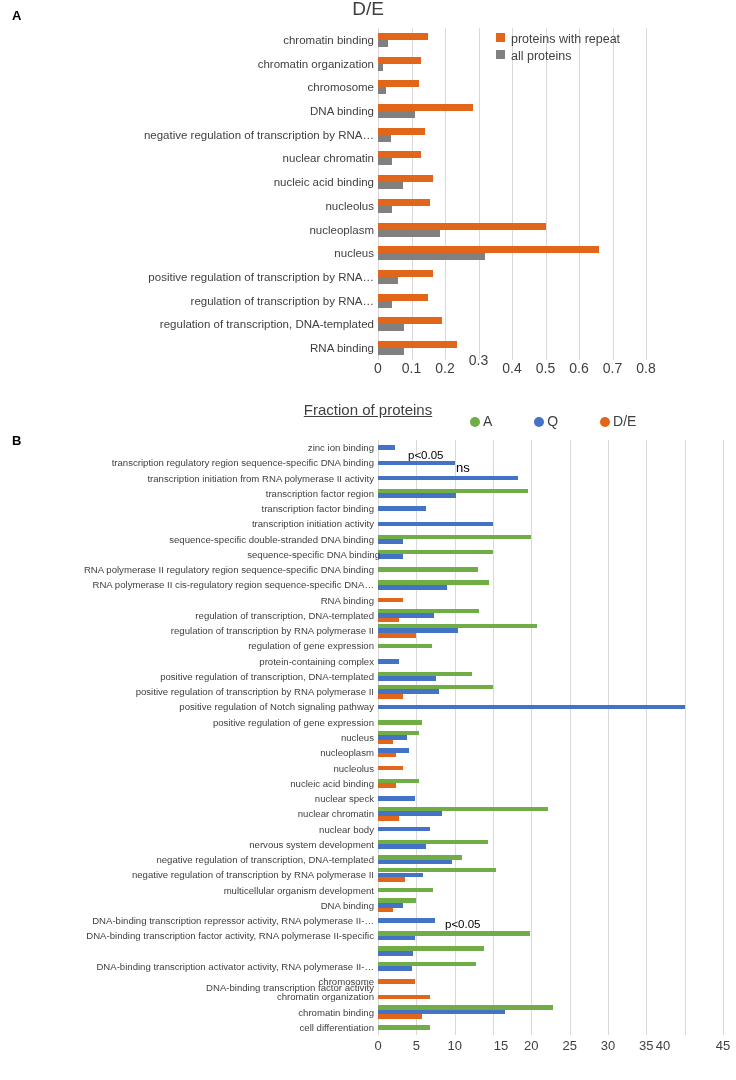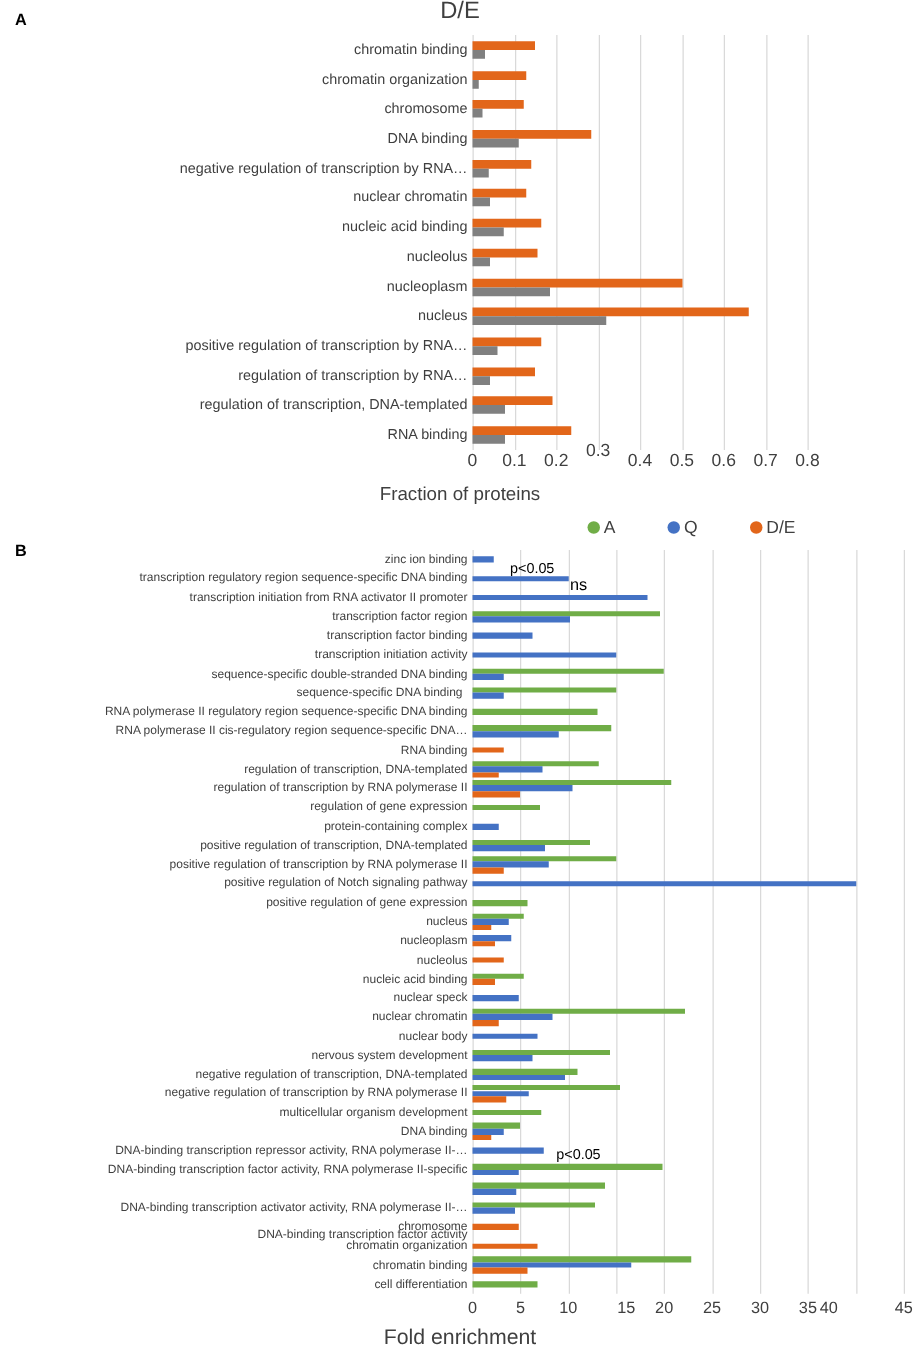--- a/index.html
+++ b/index.html
@@ -237,22 +237,30 @@
       <div class="tick-label" style="left: 391.5px; width: 40px; top: 360px;">0.1</div>
       <div class="tick-label" style="left: 425px; width: 40px; top: 360px;">0.2</div>
       <div class="tick-label" style="left: 458.5px; width: 40px; top: 352px;">0.3</div>
       <div class="tick-label" style="left: 492px; width: 40px; top: 360px;">0.4</div>
       <div class="tick-label" style="left: 525.5px; width: 40px; top: 360px;">0.5</div>
       <div class="tick-label" style="left: 559px; width: 40px; top: 360px;">0.6</div>
       <div class="tick-label" style="left: 592.5px; width: 40px; top: 360px;">0.7</div>
       <div class="tick-label" style="left: 626px; width: 40px; top: 360px;">0.8</div>
     </div>
 
-  <div class="axis-title" style="top:387px;">Fraction of proteins</div>
-
+  <div class="axis-title" style="top:401px;text-decoration:underline;">Fraction of proteins</div>
+
+  <div class="legendA" style="left:496px; top:31px;">
+    <div class="entry">
+      <span class="swatch" style="background:#E2661A"></span><span class="lbl">proteins with repeat</span>
+    </div>
+    <div class="entry">
+      <span class="swatch" style="background:#808080"></span><span class="lbl">all proteins</span>
+    </div>
+  </div>
 </div>
 
 <div class="panel" id="panelB" style="top:410px; height:670px;">
   <div class="panel-letter" style="left:12px; top:23px;">B</div>
 
   <div class="legendB" style="left:470px; top:3px;">
     <span class="entry" style="margin-left:0"><span class="dot" style="background:#70AD47"></span><span>A</span></span>
     <span class="entry"><span class="dot" style="background:#4472C4"></span><span>Q</span></span>
     <span class="entry"><span class="dot" style="background:#E2661A"></span><span>D/E</span></span>
   </div>
@@ -415,26 +423,26 @@
         </div>
         <div class="row" style="top: 579.744px; height: 15.2564px;">
           <div class="bar" style="background: rgb(112, 173, 71); width: 52.1333px; height: 4.6px; top: 5.32821px;"></div>
         </div>
       </div>
   </div>
 
   <div id="catsB">
       <div class="cat-label" style="top: 32.1282px; line-height: 11px; right: 362px;">zinc ion binding</div>
       <div class="cat-label" style="top: 47.3846px; line-height: 11px; right: 362px;">transcription regulatory region sequence-specific DNA binding</div>
-      <div class="cat-label" style="top: 62.641px; line-height: 11px; right: 362px;">transcription initiation from RNA activator II promoter</div>
+      <div class="cat-label" style="top: 62.641px; line-height: 11px; right: 362px;">transcription initiation from RNA polymerase II activity</div>
       <div class="cat-label" style="top: 77.8974px; line-height: 11px; right: 362px;">transcription factor region</div>
       <div class="cat-label" style="top: 93.1538px; line-height: 11px; right: 362px;">transcription factor binding</div>
       <div class="cat-label" style="top: 108.41px; line-height: 11px; right: 362px;">transcription initiation activity</div>
       <div class="cat-label" style="top: 123.667px; line-height: 11px; right: 362px;">sequence-specific double-stranded DNA binding</div>
-      <div class="cat-label" style="top: 138.923px; line-height: 11px; right: 366px;">sequence-specific DNA binding</div>
+      <div class="cat-label" style="top: 138.923px; line-height: 11px; right: 356px;">sequence-specific DNA binding</div>
       <div class="cat-label" style="top: 154.179px; line-height: 11px; right: 362px;">RNA polymerase II regulatory region sequence-specific DNA binding</div>
       <div class="cat-label" style="top: 169.436px; line-height: 11px; right: 362px;">RNA polymerase II cis-regulatory region sequence-specific DNA…</div>
       <div class="cat-label" style="top: 184.692px; line-height: 11px; right: 362px;">RNA binding</div>
       <div class="cat-label" style="top: 199.949px; line-height: 11px; right: 362px;">regulation of transcription, DNA-templated</div>
       <div class="cat-label" style="top: 215.205px; line-height: 11px; right: 362px;">regulation of transcription by RNA polymerase II</div>
       <div class="cat-label" style="top: 230.462px; line-height: 11px; right: 362px;">regulation of gene expression</div>
       <div class="cat-label" style="top: 245.718px; line-height: 11px; right: 362px;">protein-containing complex</div>
       <div class="cat-label" style="top: 260.974px; line-height: 11px; right: 362px;">positive regulation of transcription, DNA-templated</div>
       <div class="cat-label" style="top: 276.231px; line-height: 11px; right: 362px;">positive regulation of transcription by RNA polymerase II</div>
       <div class="cat-label" style="top: 291.487px; line-height: 11px; right: 362px;">positive regulation of Notch signaling pathway</div>
@@ -466,18 +474,17 @@
       <div class="tick-label" style="left: 434.667px; width: 40px; top: 628px;">10</div>
       <div class="tick-label" style="left: 481px; width: 40px; top: 628px;">15</div>
       <div class="tick-label" style="left: 511.333px; width: 40px; top: 628px;">20</div>
       <div class="tick-label" style="left: 549.667px; width: 40px; top: 628px;">25</div>
       <div class="tick-label" style="left: 588px; width: 40px; top: 628px;">30</div>
       <div class="tick-label" style="left: 626.333px; width: 40px; top: 628px;">35</div>
       <div class="tick-label" style="left: 643px; width: 40px; top: 628px;">40</div>
       <div class="tick-label" style="left: 703px; width: 40px; top: 628px;">45</div>
     </div>
 
-  <div class="axis-title" style="top:650px;">Fold enrichment</div>
 
   <div class="annot small" style="left:408px; top:39px;">p&lt;0.05</div>
   <div class="annot bold" style="left:456px; top:50px;">ns</div>
   <div class="annot small" style="left:445px; top:508px;">p&lt;0.05</div>
 </div>
 
 </body></html>

